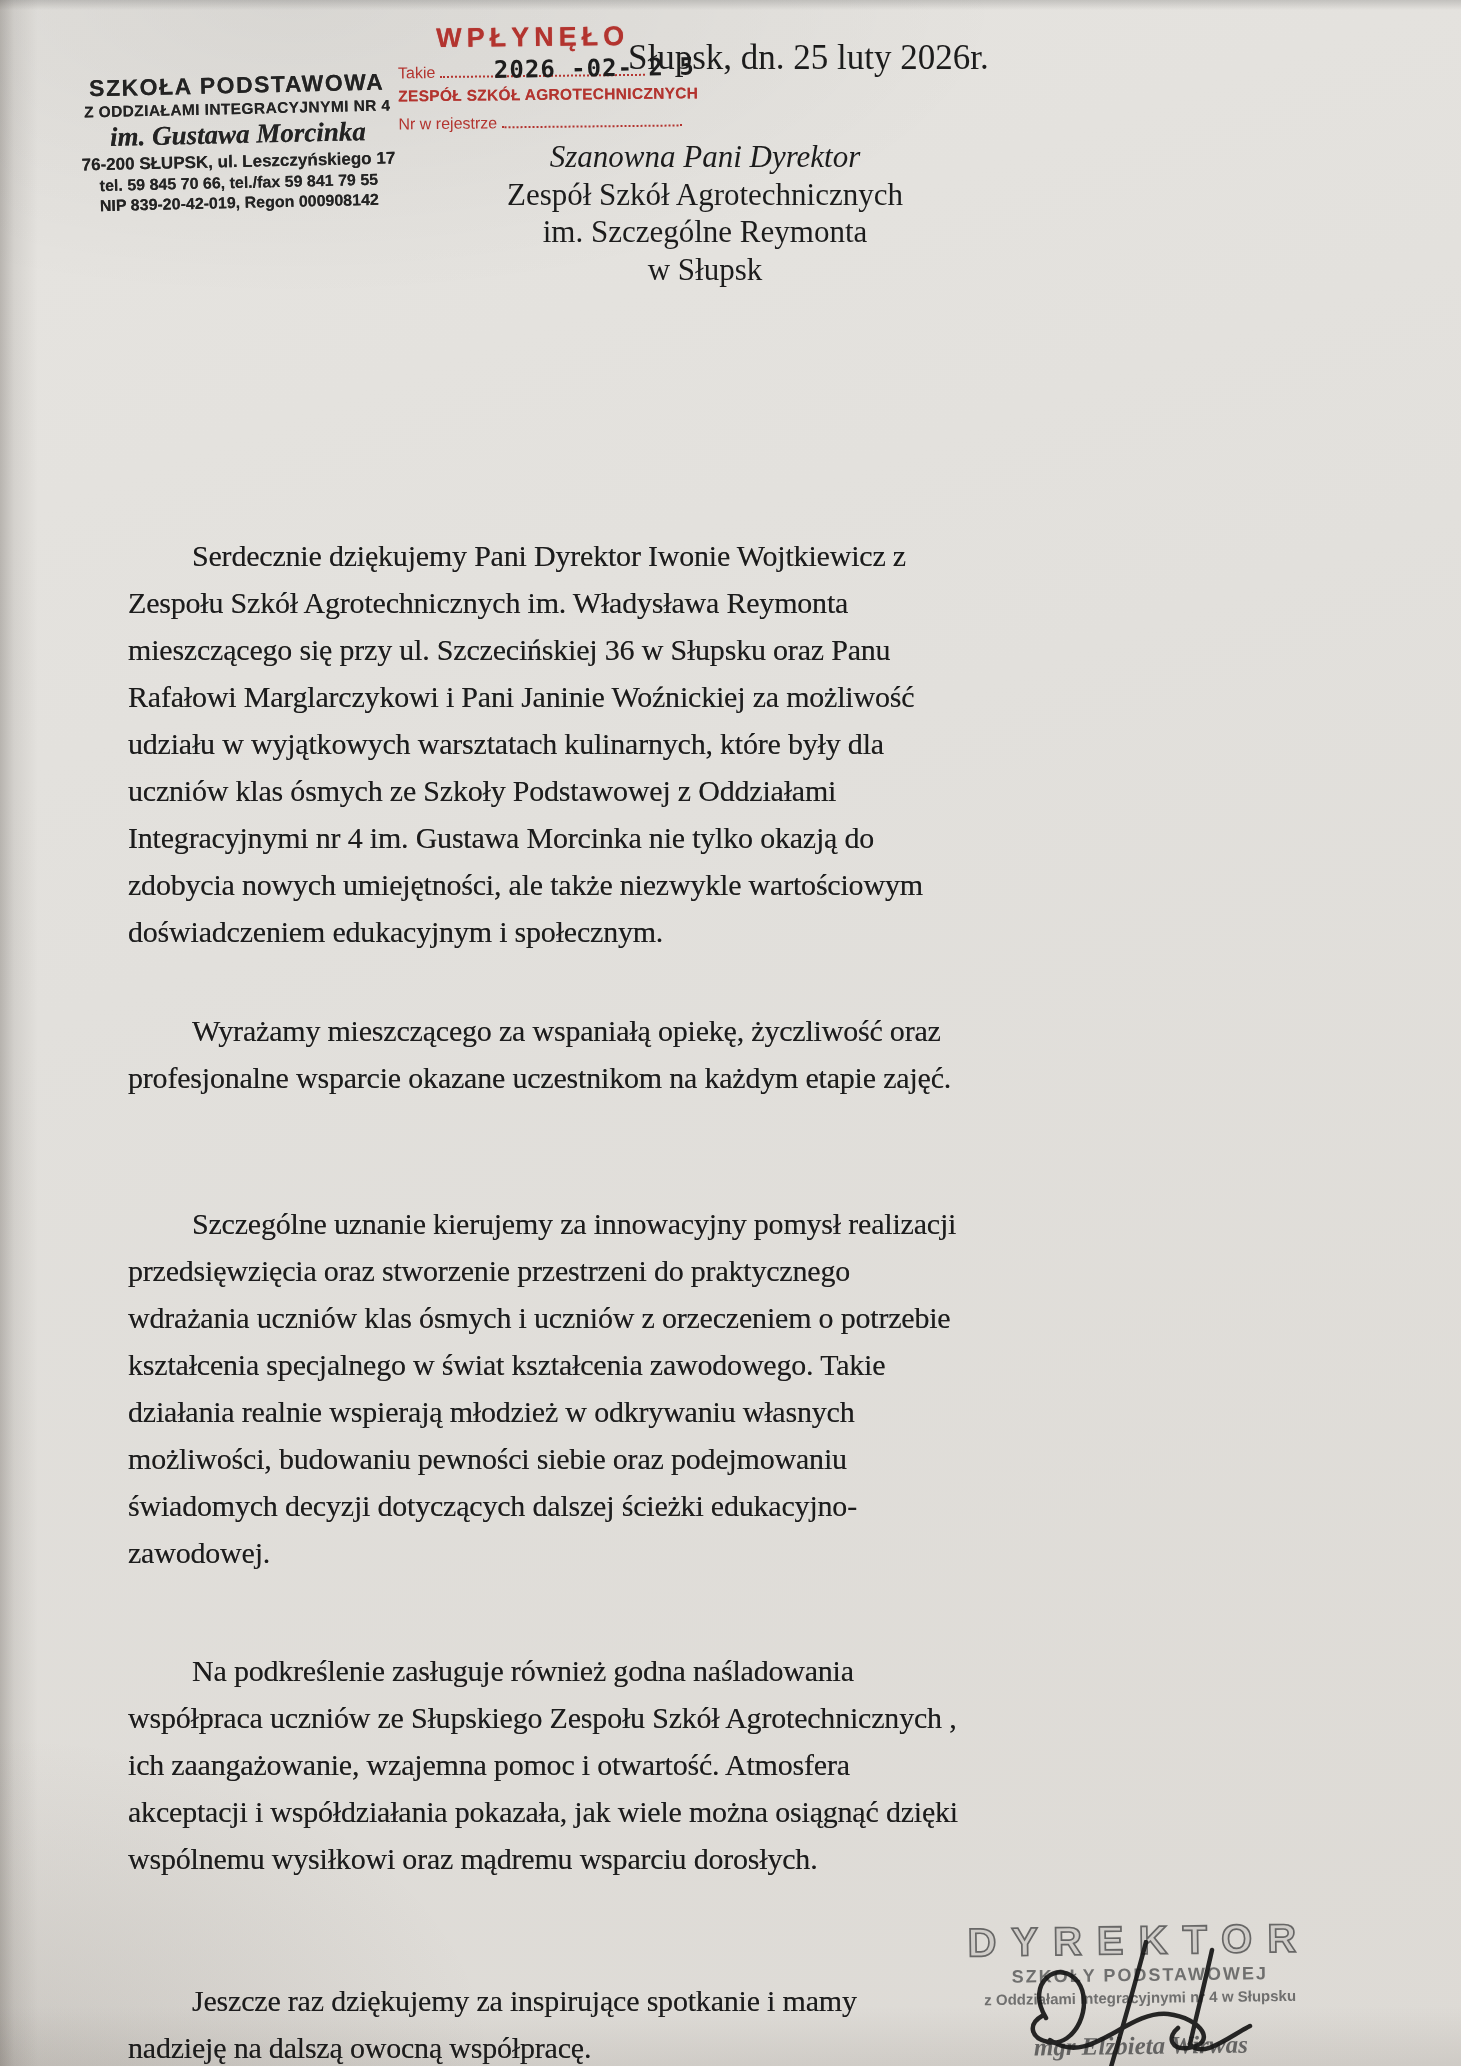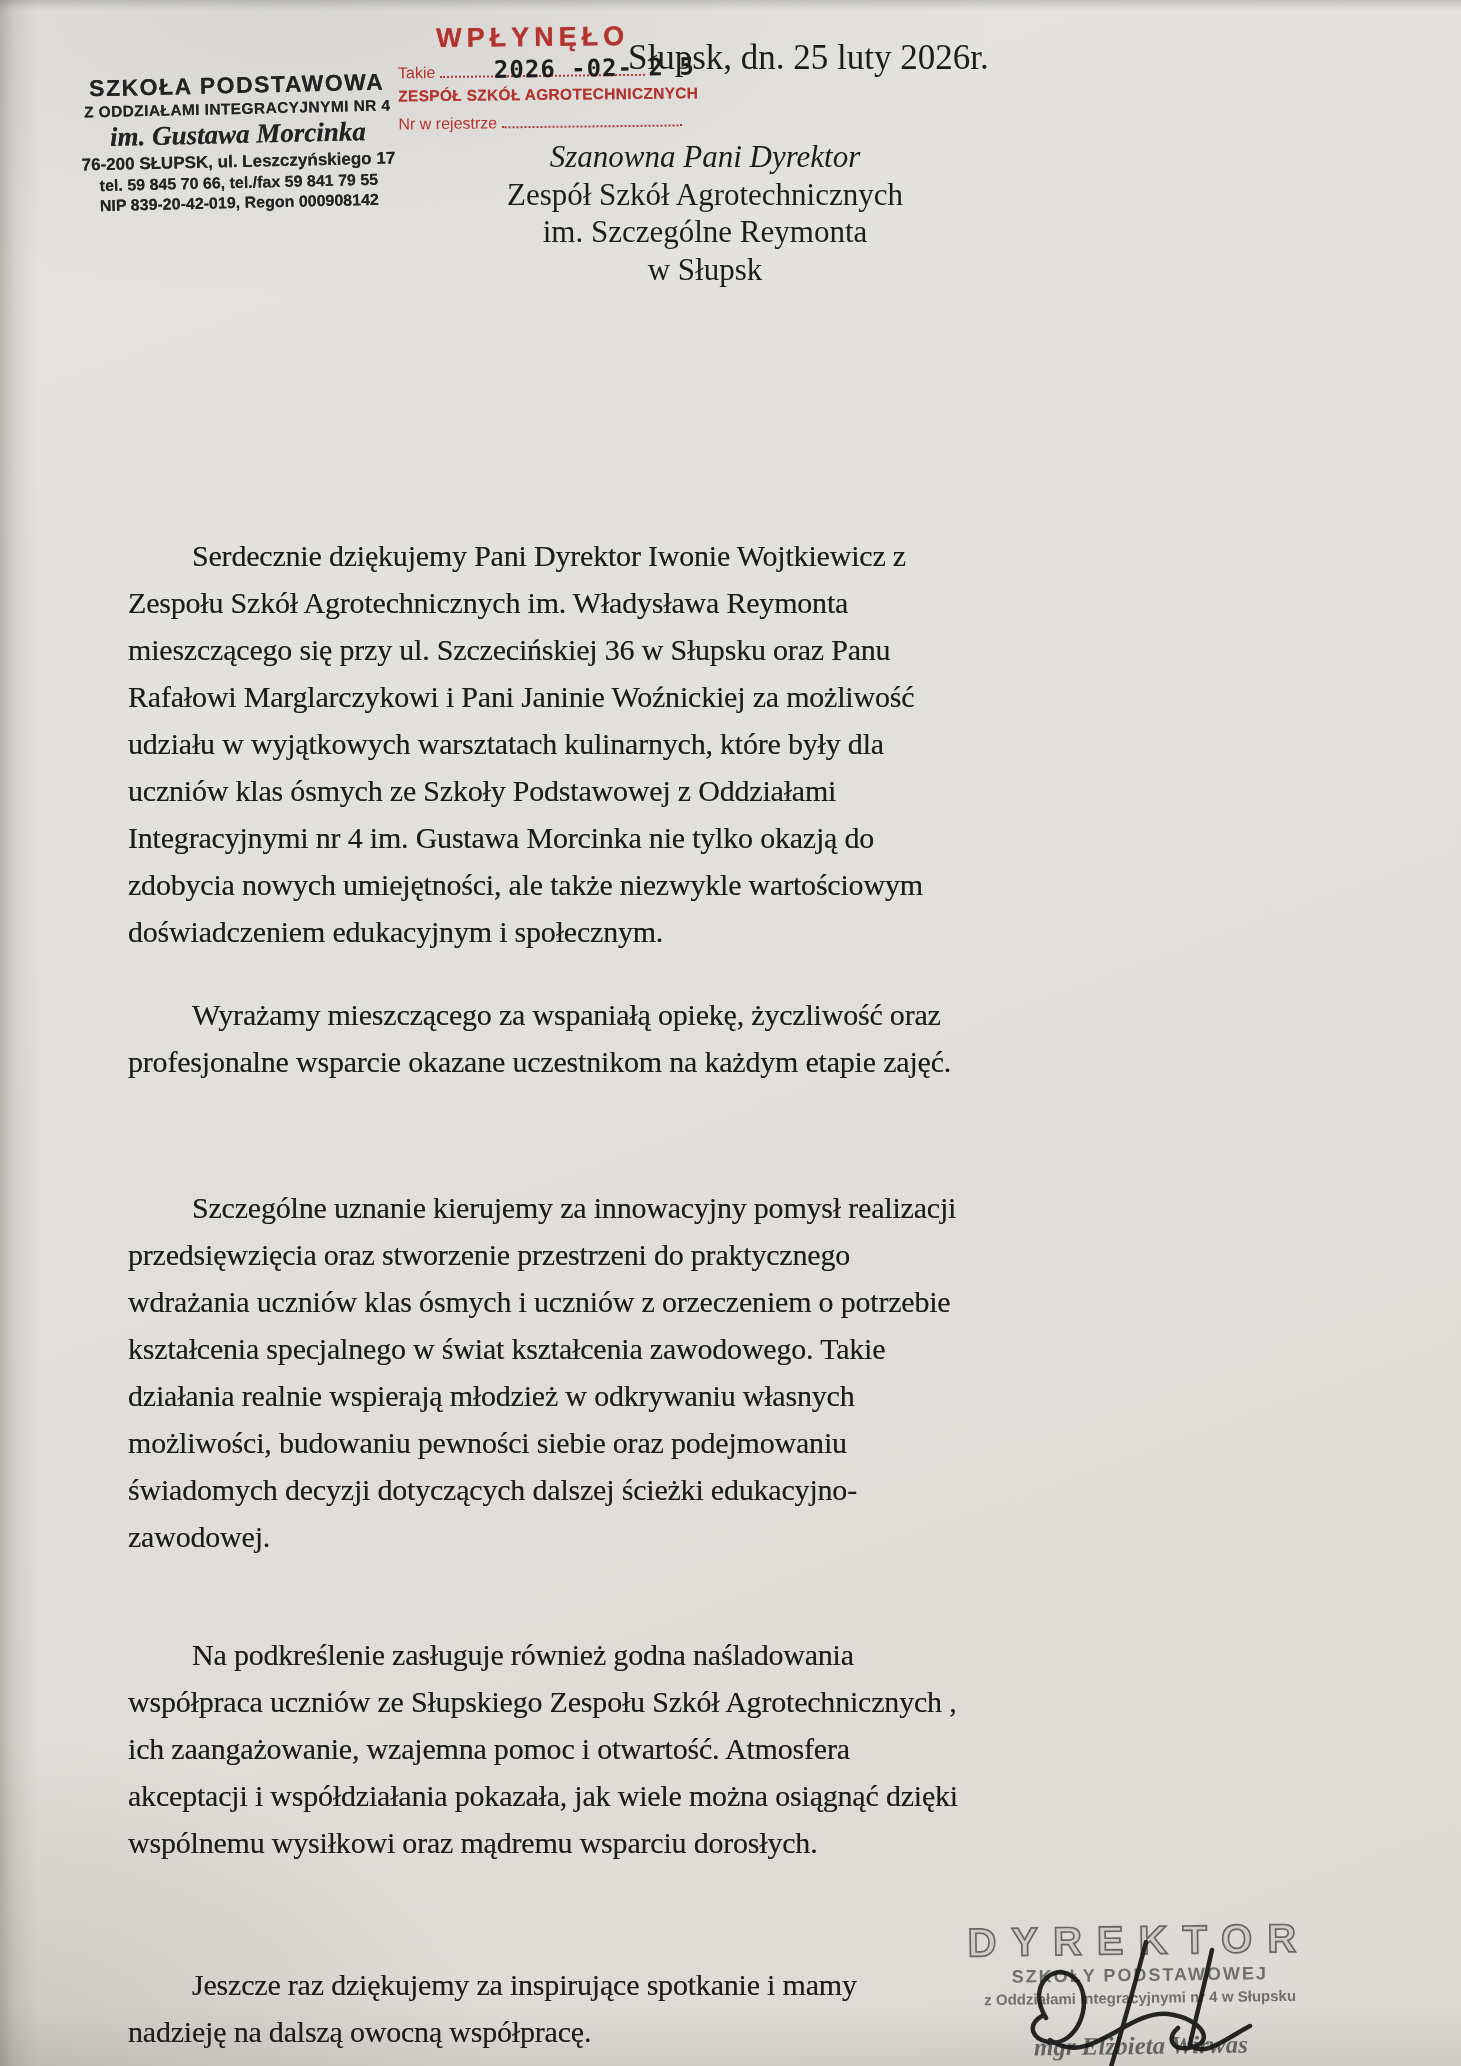--- a/index.html
+++ b/index.html
@@ -66,21 +66,21 @@
     text-align:center;font-weight:400;font-size:31px;line-height:37.5px;
   }
   .recipient .it{font-style:italic;}
   
   .letter-body{
     position:absolute;left:128px;top:532px;width:832px;
     font-size:30px;line-height:47px;letter-spacing:-0.2px;
     text-shadow:0 0 0.5px rgba(25,25,25,0.55);
   }
   .letter-body p{margin:0;text-indent:64px;}
-  .letter-body p.p1{margin-bottom:36px;}
+  .letter-body p.p1{margin-bottom:52px;}
   .letter-body p.p2{margin-bottom:99px;}
   .letter-body p.p3{margin-bottom:71px;}
   .letter-body p.p4{margin-bottom:95px;}
   
   .director-stamp{
     position:absolute;left:910px;top:1918px;width:460px;
     text-align:center;color:#5c5c5c;transform:rotate(-0.8deg);
     font-family:"Liberation Sans", sans-serif;
   }
   .director-title{

